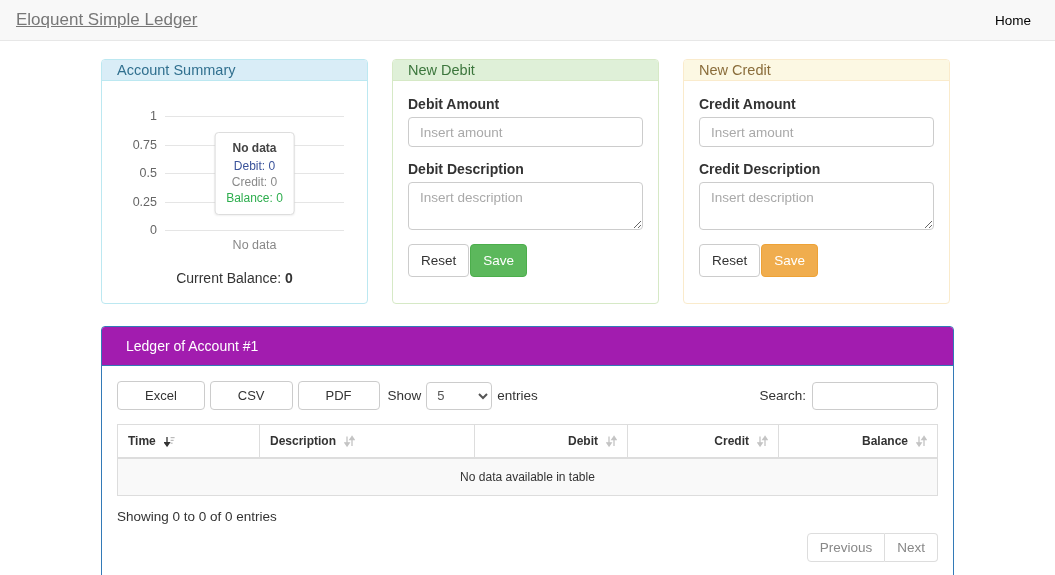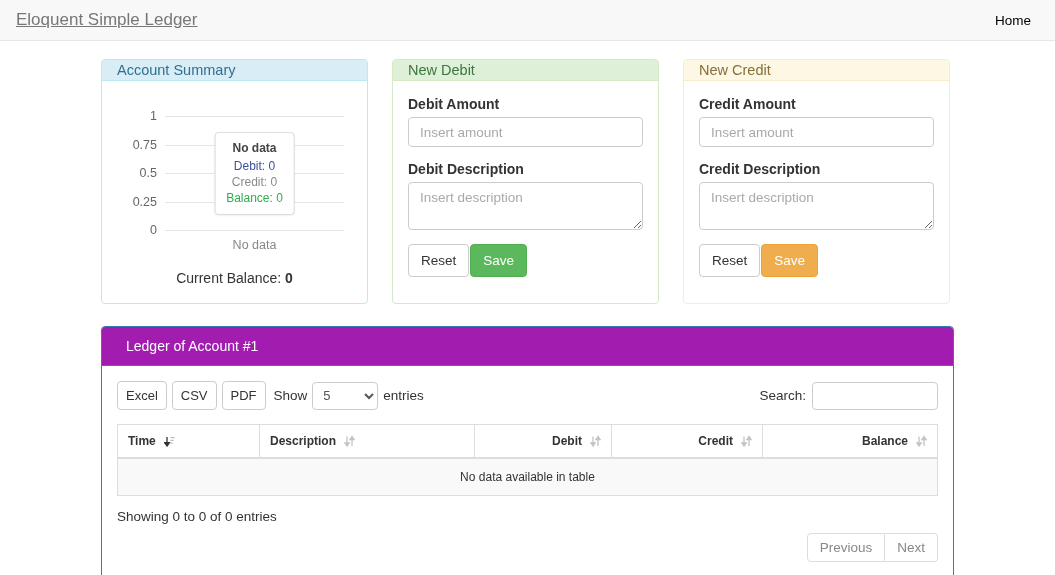--- a/index.html
+++ b/index.html
@@ -220,21 +220,21 @@
 
   .dt-top {
     display: flex;
     align-items: center;
     justify-content: space-between;
     margin-bottom: 14px;
   }
   .dt-left { display: flex; align-items: center; gap: 0; }
   .btn-group { display: flex; gap: 5px; margin-right: 8px; }
   .btn-dt {
-    padding: 6px 8px;
+    padding: 6px 27px;
     font-size: 13px;
     color: #333333;
     background: #ffffff;
     border: 1px solid #cccccc;
     border-radius: 4px;
     font-family: "Liberation Sans", sans-serif;
     cursor: pointer;
   }
   .dt-length {
     font-size: 13.5px;
@@ -481,21 +481,21 @@
                 <span class="th-inner">
                   <span>Description</span>
                   <span class="sort-ico">
                     <svg width="11" height="13" viewBox="0 0 11 13">
                       <path d="M3 1.5 L3 9 M3 11 L0.8 7.8 L5.2 7.8 Z" stroke="#c4c4c4" stroke-width="1.3" fill="#c4c4c4"></path>
                       <path d="M8 11 L8 3.5 M8 1.5 L5.8 4.7 L10.2 4.7 Z" stroke="#c4c4c4" stroke-width="1.3" fill="#c4c4c4"></path>
                     </svg>
                   </span>
                 </span>
               </th>
-              <th class="th-right" style="width:137px;text-align:right;">
+              <th class="th-right" style="width:153px;text-align:right;">
                 <span class="th-inner">
                   <span>Debit</span>
                   <span class="sort-ico">
                     <svg width="11" height="13" viewBox="0 0 11 13">
                       <path d="M3 1.5 L3 9 M3 11 L0.8 7.8 L5.2 7.8 Z" stroke="#c4c4c4" stroke-width="1.3" fill="#c4c4c4"></path>
                       <path d="M8 11 L8 3.5 M8 1.5 L5.8 4.7 L10.2 4.7 Z" stroke="#c4c4c4" stroke-width="1.3" fill="#c4c4c4"></path>
                     </svg>
                   </span>
                 </span>
               </th>

